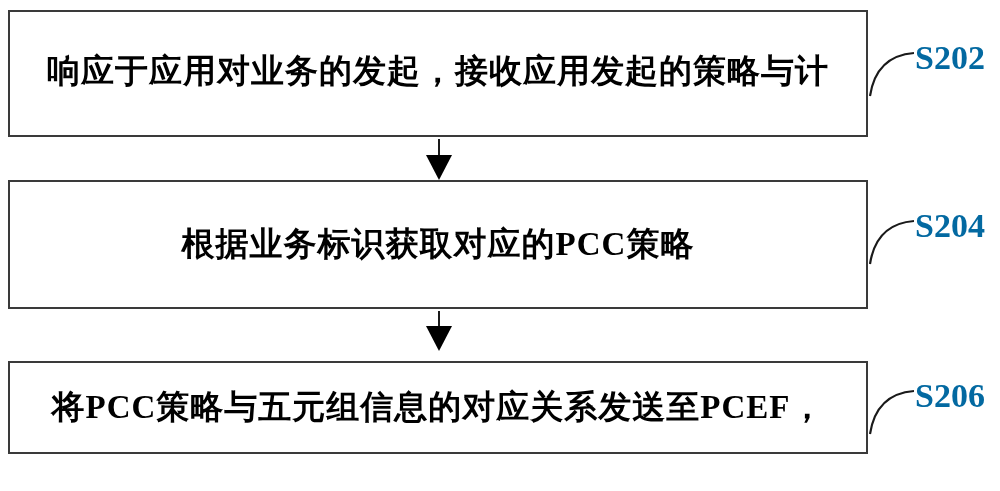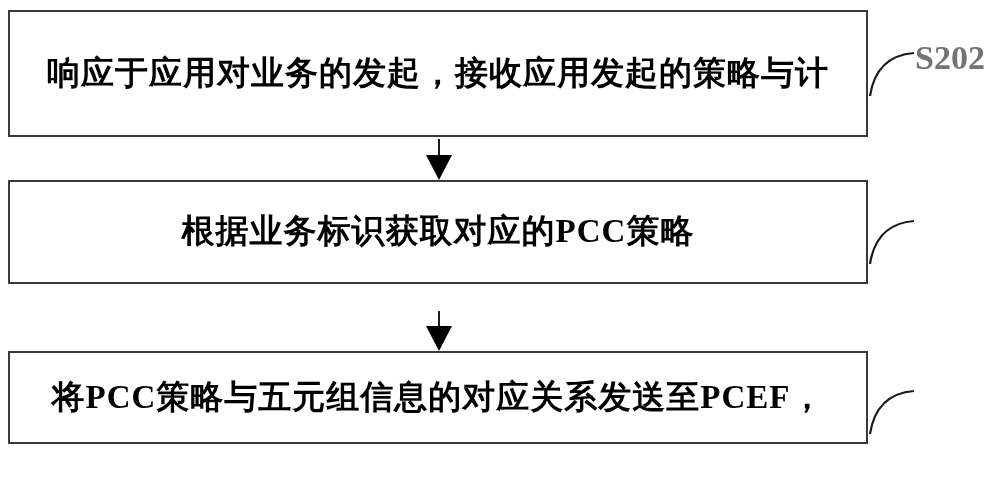--- a/index.html
+++ b/index.html
@@ -26,23 +26,23 @@
     flex-direction: column;
     align-items: center;
     justify-content: center;
     text-align: center;
     color: #000000;
     font-weight: bold;
     font-size: 33px;
     line-height: 1.45;
     letter-spacing: 1px;
   }
-  .box-1 { top: 10px;  height: 127px; }
-  .box-2 { top: 180px; height: 104px; }
-  .box-3 { top: 351px; height: 93px; }
+  .box-1 { top: 10px;  height: 127px; font-family: Liberation Mono, monospace; }
+  .box-2 { top: 180px; height: 129px; }
+  .box-3 { top: 361px; height: 93px; }
   .box-line { display: block; white-space: nowrap; }
 
   .flow-arrow {
     position: absolute;
     left: 426px;
     width: 27px;
   }
   .arrow-1 { top: 139px; height: 41px; }
   .arrow-2 { top: 311px; height: 40px; }
   .flow-arrow .shaft {
@@ -60,21 +60,21 @@
     width: 0;
     height: 0;
     border-left: 13px solid transparent;
     border-right: 13px solid transparent;
     border-top: 25px solid #000000;
   }
 
   .step-label {
     position: absolute;
     left: 915px;
-    color: #737373;
+    color: #0369a1;
     font-weight: bold;
     font-size: 34px;
     line-height: 1;
     white-space: nowrap;
   }
   .label-1 { top: 41px; }
   .label-2 { top: 209px; }
   .label-3 { top: 379px; }
 
   .connector {
@@ -125,14 +125,16 @@
       <path d="M48,7 C22,9 8,24 4,50" fill="none" stroke="#1a1a1a" stroke-width="2.2"></path>
     </svg>
   </div>
   <div class="connector conn-3">
     <svg viewBox="0 0 50 52" xmlns="http://www.w3.org/2000/svg">
       <path d="M48,7 C22,9 8,24 4,50" fill="none" stroke="#1a1a1a" stroke-width="2.2"></path>
     </svg>
   </div>
 
   <div class="step-label label-1">S202</div>
+  <div class="step-label label-2">S204</div>
+  <div class="step-label label-3">S206</div>
 
 </div>
 
 </body></html>

